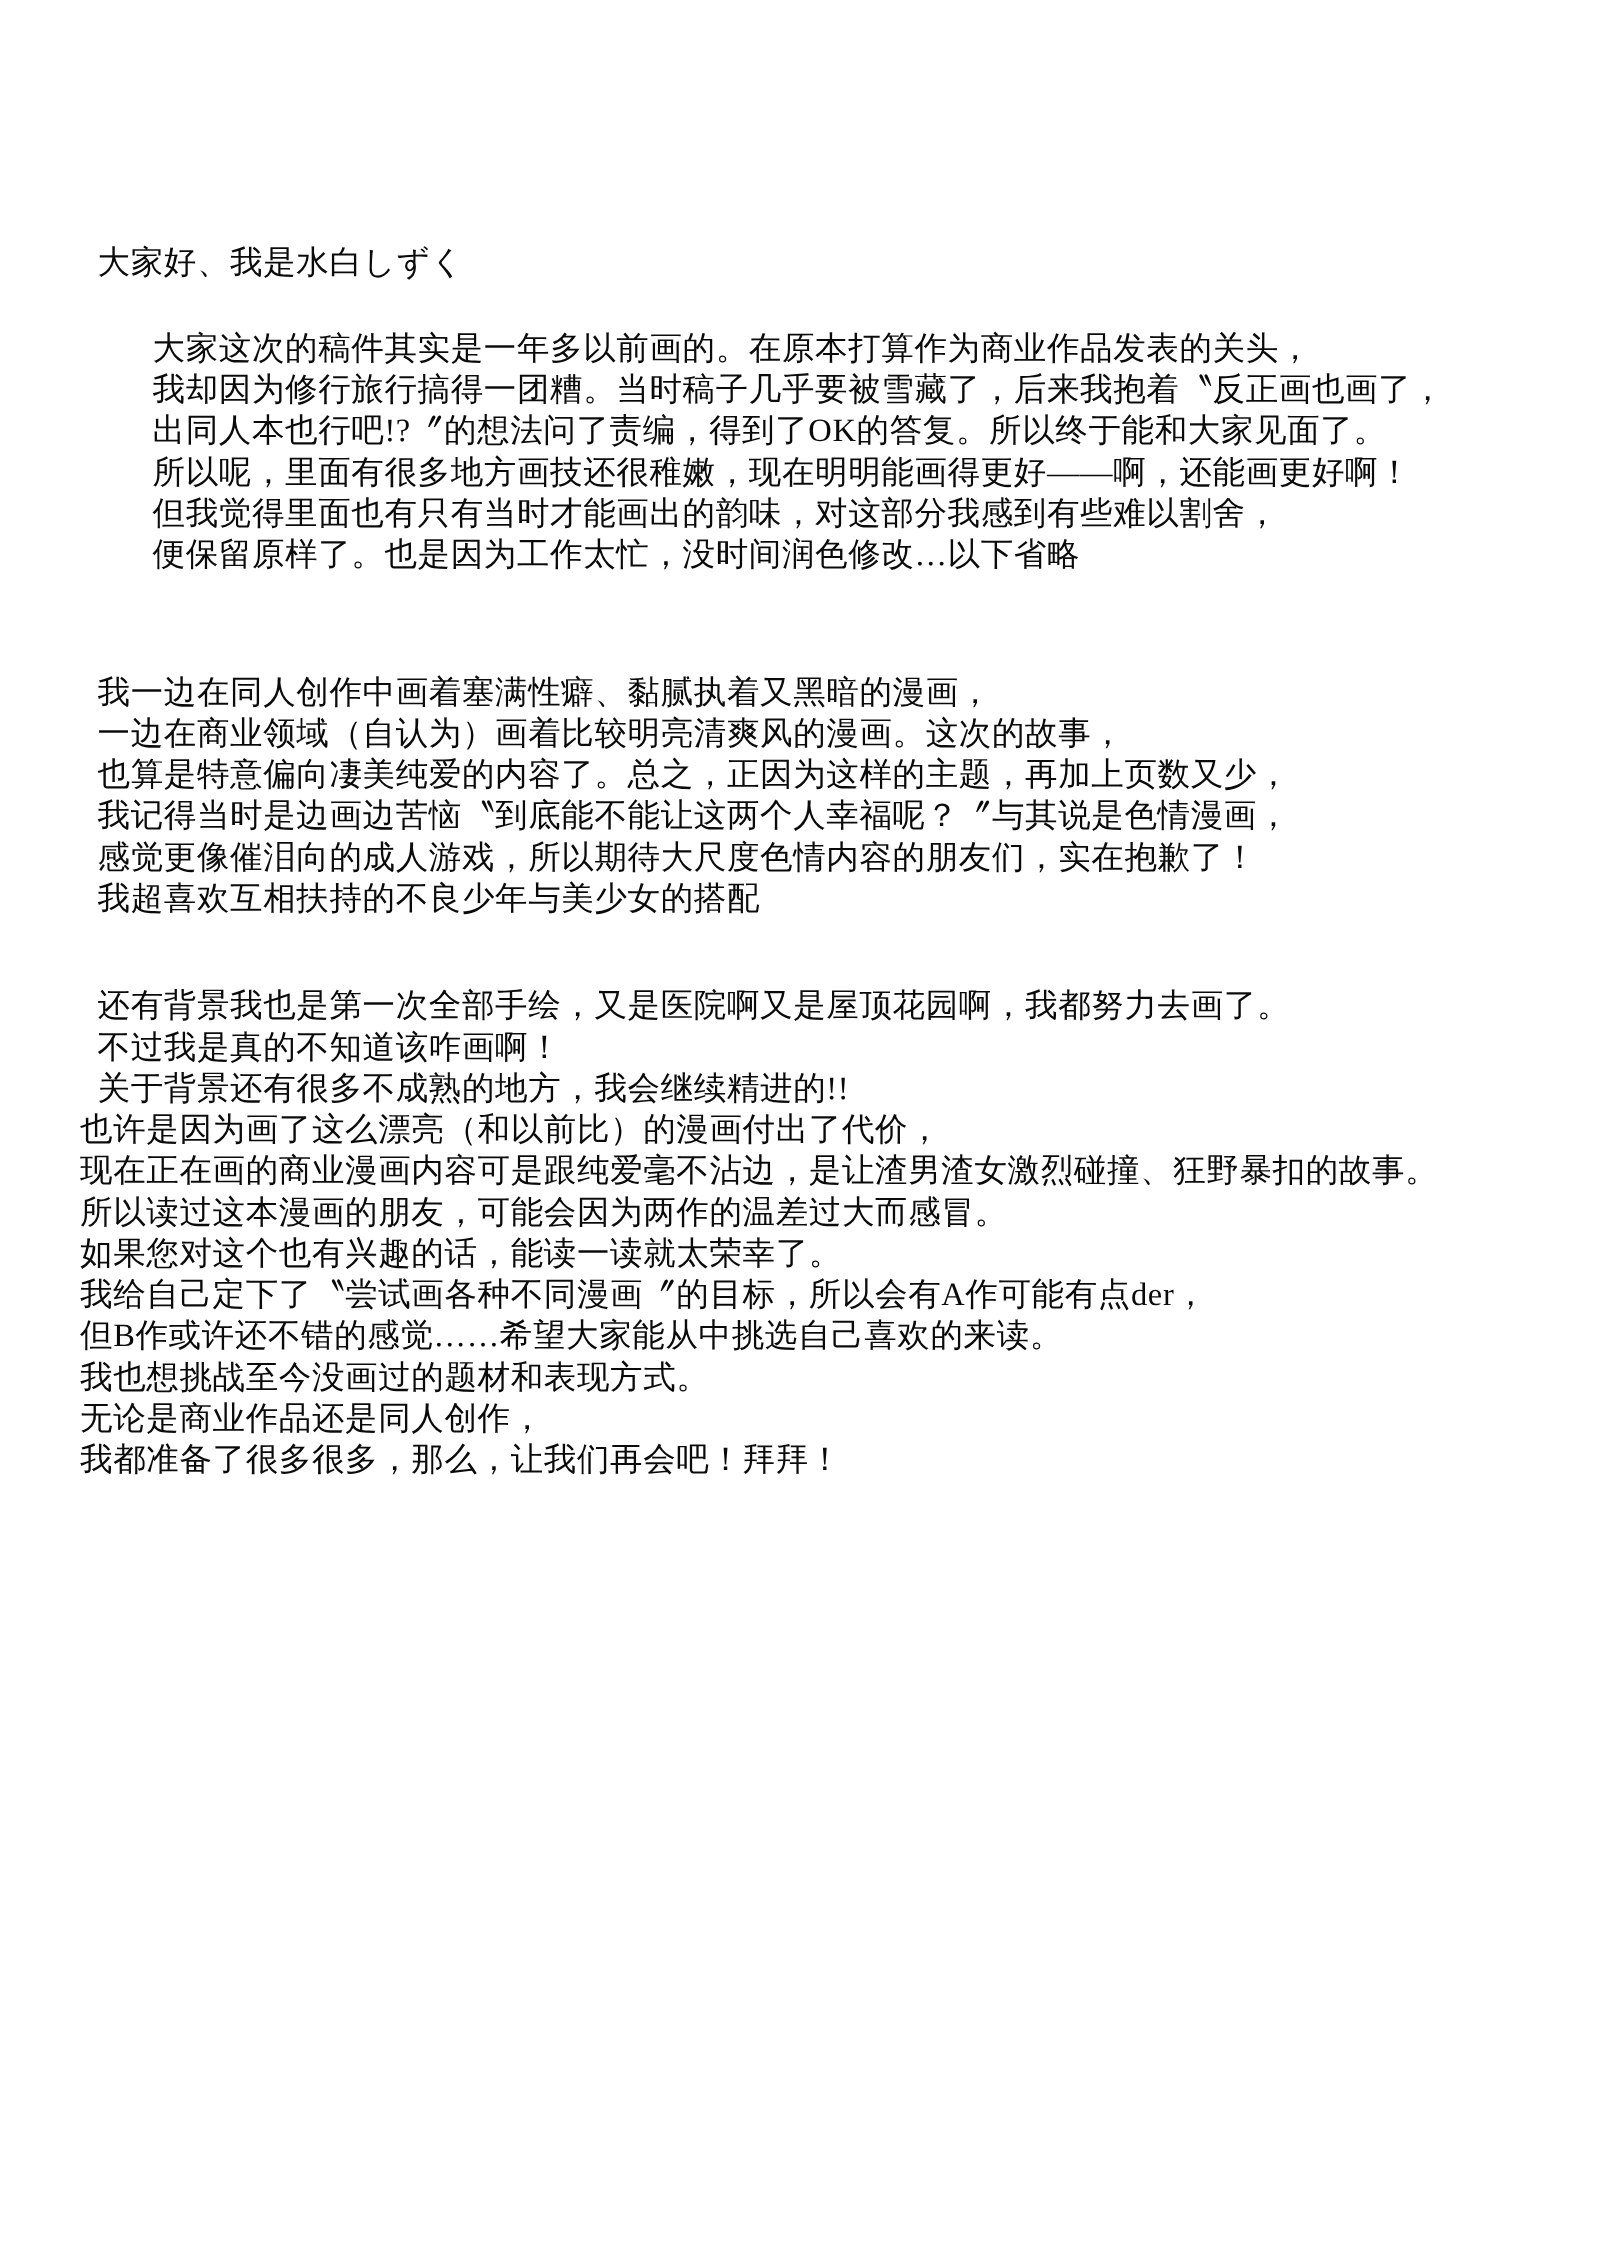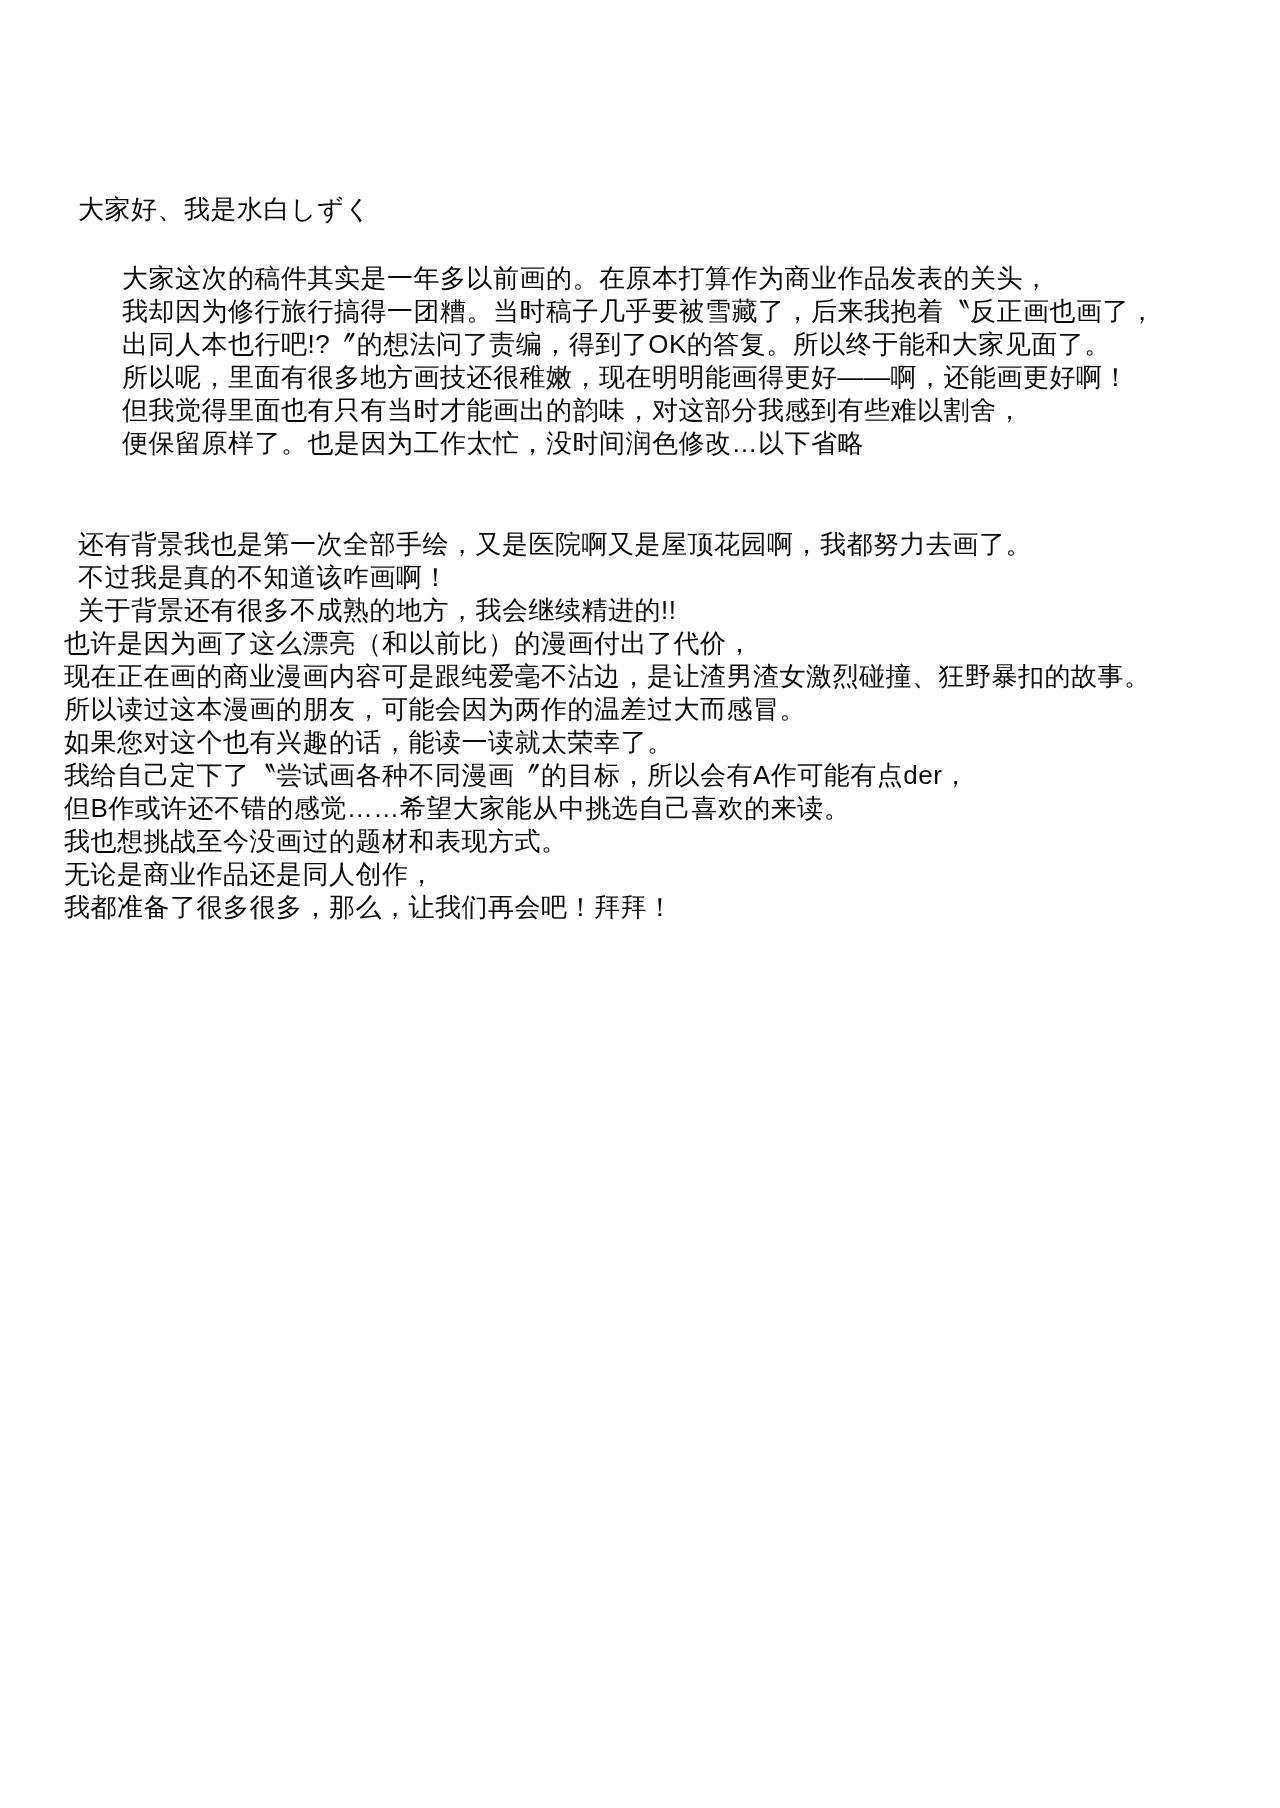--- a/index.html
+++ b/index.html
@@ -8,50 +8,56 @@
     background: #ffffff;
   }
   .page {
     position: relative;
     width: 1280px;
     height: 1808px;
     background: #ffffff;
     overflow: hidden;
     box-sizing: border-box;
     padding: 193px 40px 0 78px;
-    font-family: Liberation Sans, sans-serif;
+    font-family: Liberation Serif, serif;
     color: #0a0a0a;
   }
   .line, .para {
     font-size: 26px;
     line-height: 33px;
     letter-spacing: 0.5px;
     white-space: pre-line;
     font-weight: 500;
   }
   .greeting { margin: 0; }
   .p1 { margin-top: 36px; margin-left: 44px; }
   .p2 { margin-top: 77px; }
   .p3 { margin-top: 65px; }
-  .p4 { margin-top: 68px; }
+  .p4 { margin-top: 53px; }
   .p5 { margin-left: -14px; }
 </style>
 </head>
 <body>
 
 <div class="page">
   <div class="line greeting">大家好、我是水白しずく</div>
 
   <div class="para p1">大家这次的稿件其实是一年多以前画的。在原本打算作为商业作品发表的关头，
 我却因为修行旅行搞得一团糟。当时稿子几乎要被雪藏了，后来我抱着〝反正画也画了，
 出同人本也行吧!?〞的想法问了责编，得到了OK的答复。所以终于能和大家见面了。
 所以呢，里面有很多地方画技还很稚嫩，现在明明能画得更好——啊，还能画更好啊！
 但我觉得里面也有只有当时才能画出的韵味，对这部分我感到有些难以割舍，
 便保留原样了。也是因为工作太忙，没时间润色修改…以下省略</div>
 
+  <div class="para p2">我一边在同人创作中画着塞满性癖、黏腻执着又黑暗的漫画，
+一边在商业领域（自认为）画着比较明亮清爽风的漫画。这次的故事，
+也算是特意偏向凄美纯爱的内容了。总之，正因为这样的主题，再加上页数又少，
+我记得当时是边画边苦恼〝到底能不能让这两个人幸福呢？〞与其说是色情漫画，
+感觉更像催泪向的成人游戏，所以期待大尺度色情内容的朋友们，实在抱歉了！
+我超喜欢互相扶持的不良少年与美少女的搭配</div>
 
 
   <div class="para p4">还有背景我也是第一次全部手绘，又是医院啊又是屋顶花园啊，我都努力去画了。
 不过我是真的不知道该咋画啊！
 关于背景还有很多不成熟的地方，我会继续精进的!!</div>
 
   <div class="para p5">也许是因为画了这么漂亮（和以前比）的漫画付出了代价，
 现在正在画的商业漫画内容可是跟纯爱毫不沾边，是让渣男渣女激烈碰撞、狂野暴扣的故事。
 所以读过这本漫画的朋友，可能会因为两作的温差过大而感冒。
 如果您对这个也有兴趣的话，能读一读就太荣幸了。

